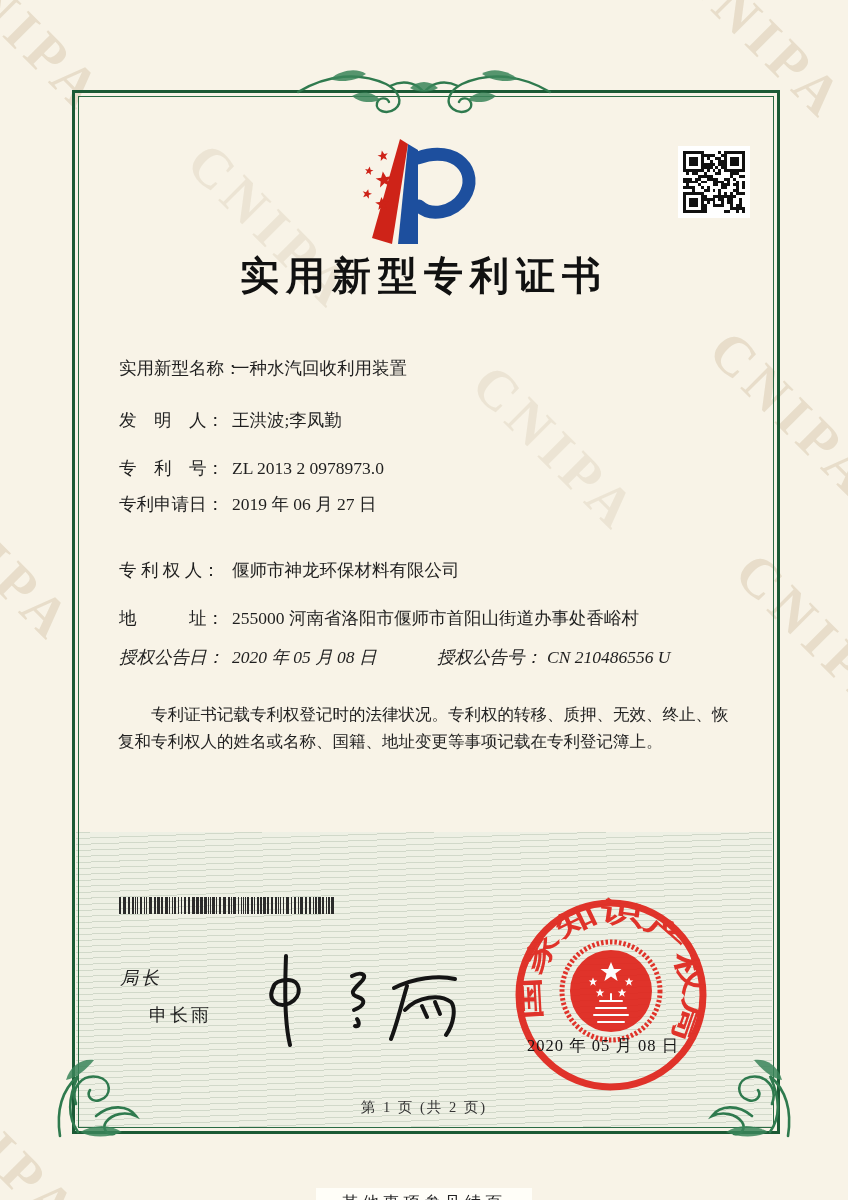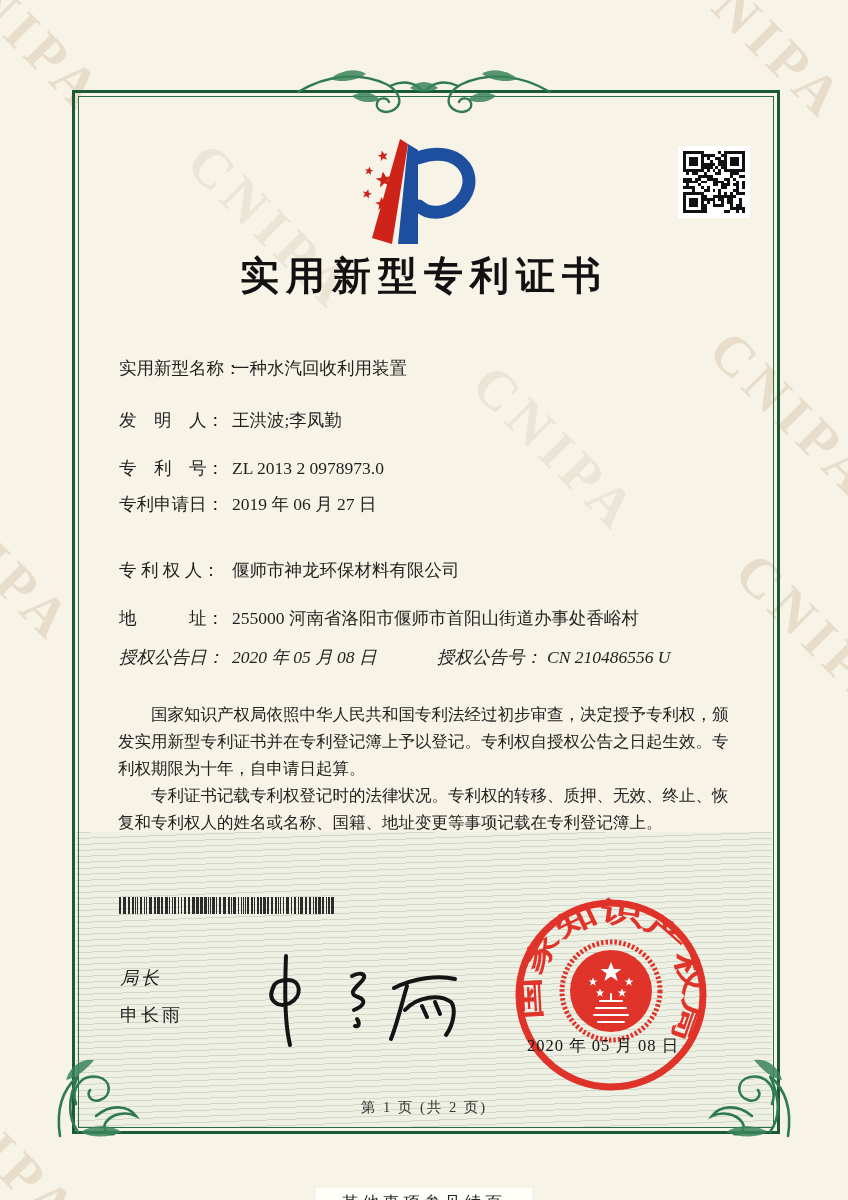--- a/index.html
+++ b/index.html
@@ -402,21 +402,20 @@
     <span class="flabel">地　　　址：</span><span>255000 河南省洛阳市偃师市首阳山街道办事处香峪村</span>
   </div>
   <div class="row" style="top:645px;font-style:italic;">
     <span class="flabel">授权公告日：</span><span>2020 年 05 月 08 日</span>
     <span class="pair2">
       <span class="flabel">授权公告号：</span><span>CN 210486556 U</span>
     </span>
   </div>
 
   <div class="bodytext">
-    <p>国家知识产权局依照中华人民共和国专利法经过初步审查，决定授予专利权，颁发实用新型专利证书并在专利登记簿上予以登记。专利权自授权公告之日起生效。专利权期限为十年，自申请日起算。</p>
     <p>专利证书记载专利权登记时的法律状况。专利权的转移、质押、无效、终止、恢复和专利权人的姓名或名称、国籍、地址变更等事项记载在专利登记簿上。</p>
   </div>
 
   <div class="barcode">
     <svg id="bc" width="218" height="17">
         <rect x="0" y="0" width="2" height="17" fill="#2b2b2b"></rect>
         <rect x="4" y="0" width="3" height="17" fill="#2b2b2b"></rect>
         <rect x="9" y="0" width="2" height="17" fill="#2b2b2b"></rect>
         <rect x="13" y="0" width="2" height="17" fill="#2b2b2b"></rect>
         <rect x="16" y="0" width="1" height="17" fill="#2b2b2b"></rect>
@@ -476,21 +475,21 @@
         <rect x="196" y="0" width="2" height="17" fill="#2b2b2b"></rect>
         <rect x="199" y="0" width="3" height="17" fill="#2b2b2b"></rect>
         <rect x="203" y="0" width="2" height="17" fill="#2b2b2b"></rect>
         <rect x="207" y="0" width="1" height="17" fill="#2b2b2b"></rect>
         <rect x="209" y="0" width="2" height="17" fill="#2b2b2b"></rect>
         <rect x="212" y="0" width="3" height="17" fill="#2b2b2b"></rect>
       </svg>
   </div>
 
   <div class="officer" style="top:966px;font-style:italic;">局长</div>
-  <div class="officer" style="top:1003px;">申长雨</div>
+  <div class="officer" style="top:1003px;margin-left:29px;">申长雨</div>
 
   <svg class="sig" width="204" height="108" viewBox="0 0 204 108">
     <g stroke="#141414" stroke-width="4" fill="none" stroke-linecap="round" stroke-linejoin="round">
       <path d="M30,12 C29,40 28,76 34,101"></path>
       <path d="M18,42 C10,56 22,65 34,59 C47,52 45,36 32,36 C24,36 18,39 17,44"></path>
       <path d="M96,32 C106,27 113,31 104,39 C97,46 93,50 102,53 C111,56 108,62 98,66"></path>
       <path d="M101,75 C104,79 103,83 99,82"></path>
       <path d="M138,44 C158,34 182,31 199,35"></path>
       <path d="M151,42 C145,62 141,80 135,95"></path>
       <path d="M149,66 C162,52 184,50 195,58 C200,64 198,80 190,91"></path>

